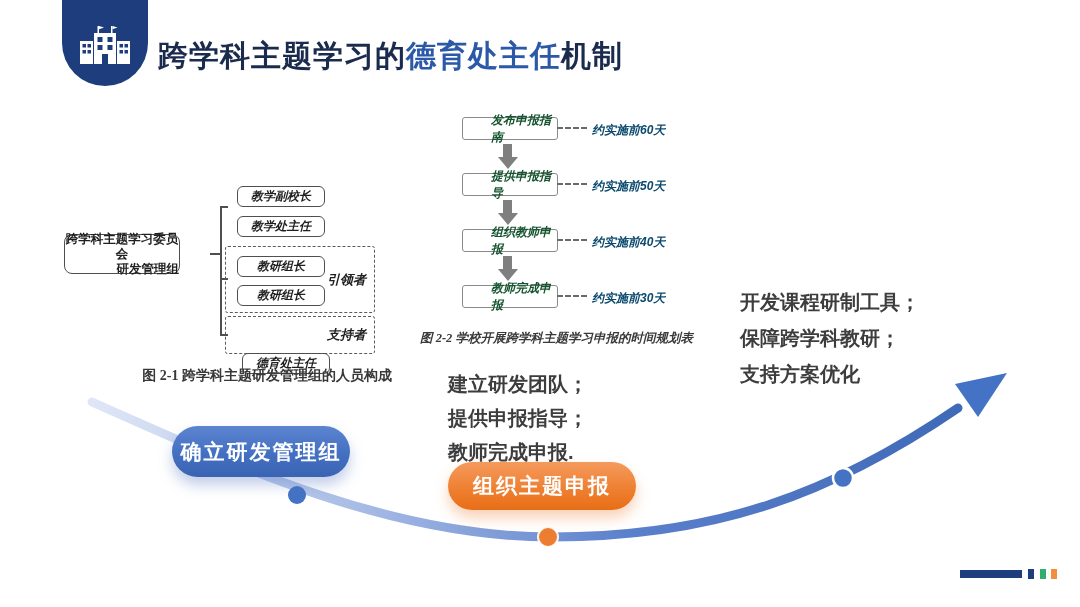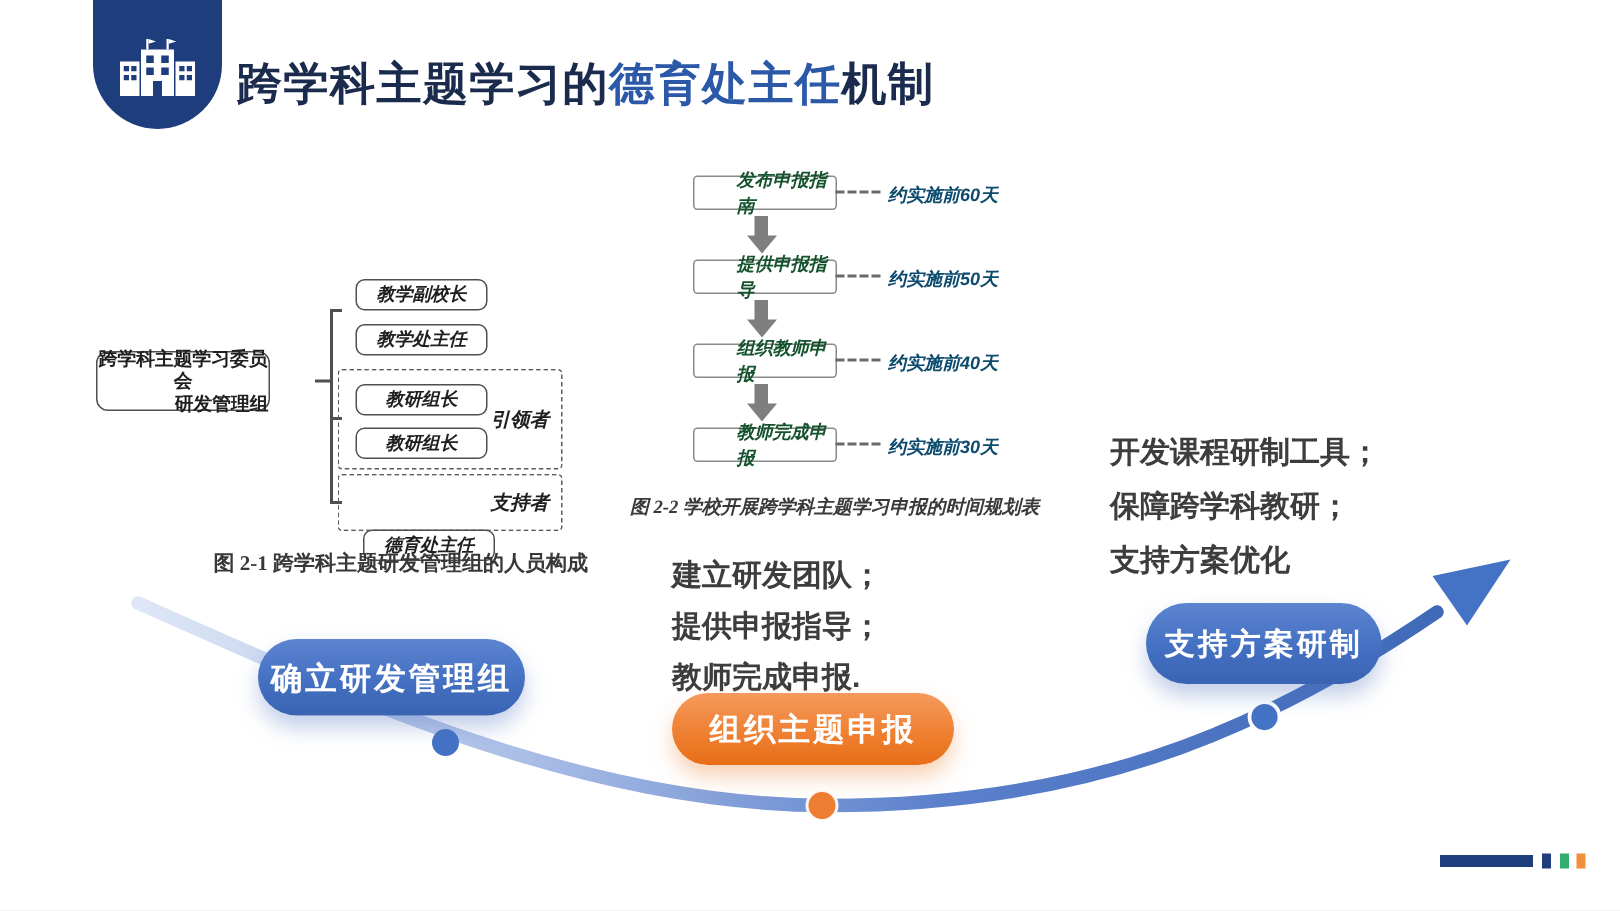--- a/index.html
+++ b/index.html
@@ -200,22 +200,19 @@
     <circle cx="548" cy="537" r="10" fill="#ed7d31" stroke="#ffffff" stroke-width="2" stroke-opacity="0.9"></circle>
     <circle cx="843" cy="478" r="10" fill="#4472c4" stroke="#ffffff" stroke-width="2.5"></circle>
   </svg>
 
   <div class="pill pill-blue pill1">
     <span>确立研发管理组</span>
   </div>
   <div class="pill pill-orange pill2">
     <span>组织主题申报</span>
   </div>
-  <div class="pill pill-blue pill3">
-    <span>支持方案研制</span>
-  </div>
 
   <div class="deco-bar"></div>
   <div class="deco-sq sq1"></div>
   <div class="deco-sq sq2"></div>
   <div class="deco-sq sq3"></div>
 
 </div>
 
 </body></html>

